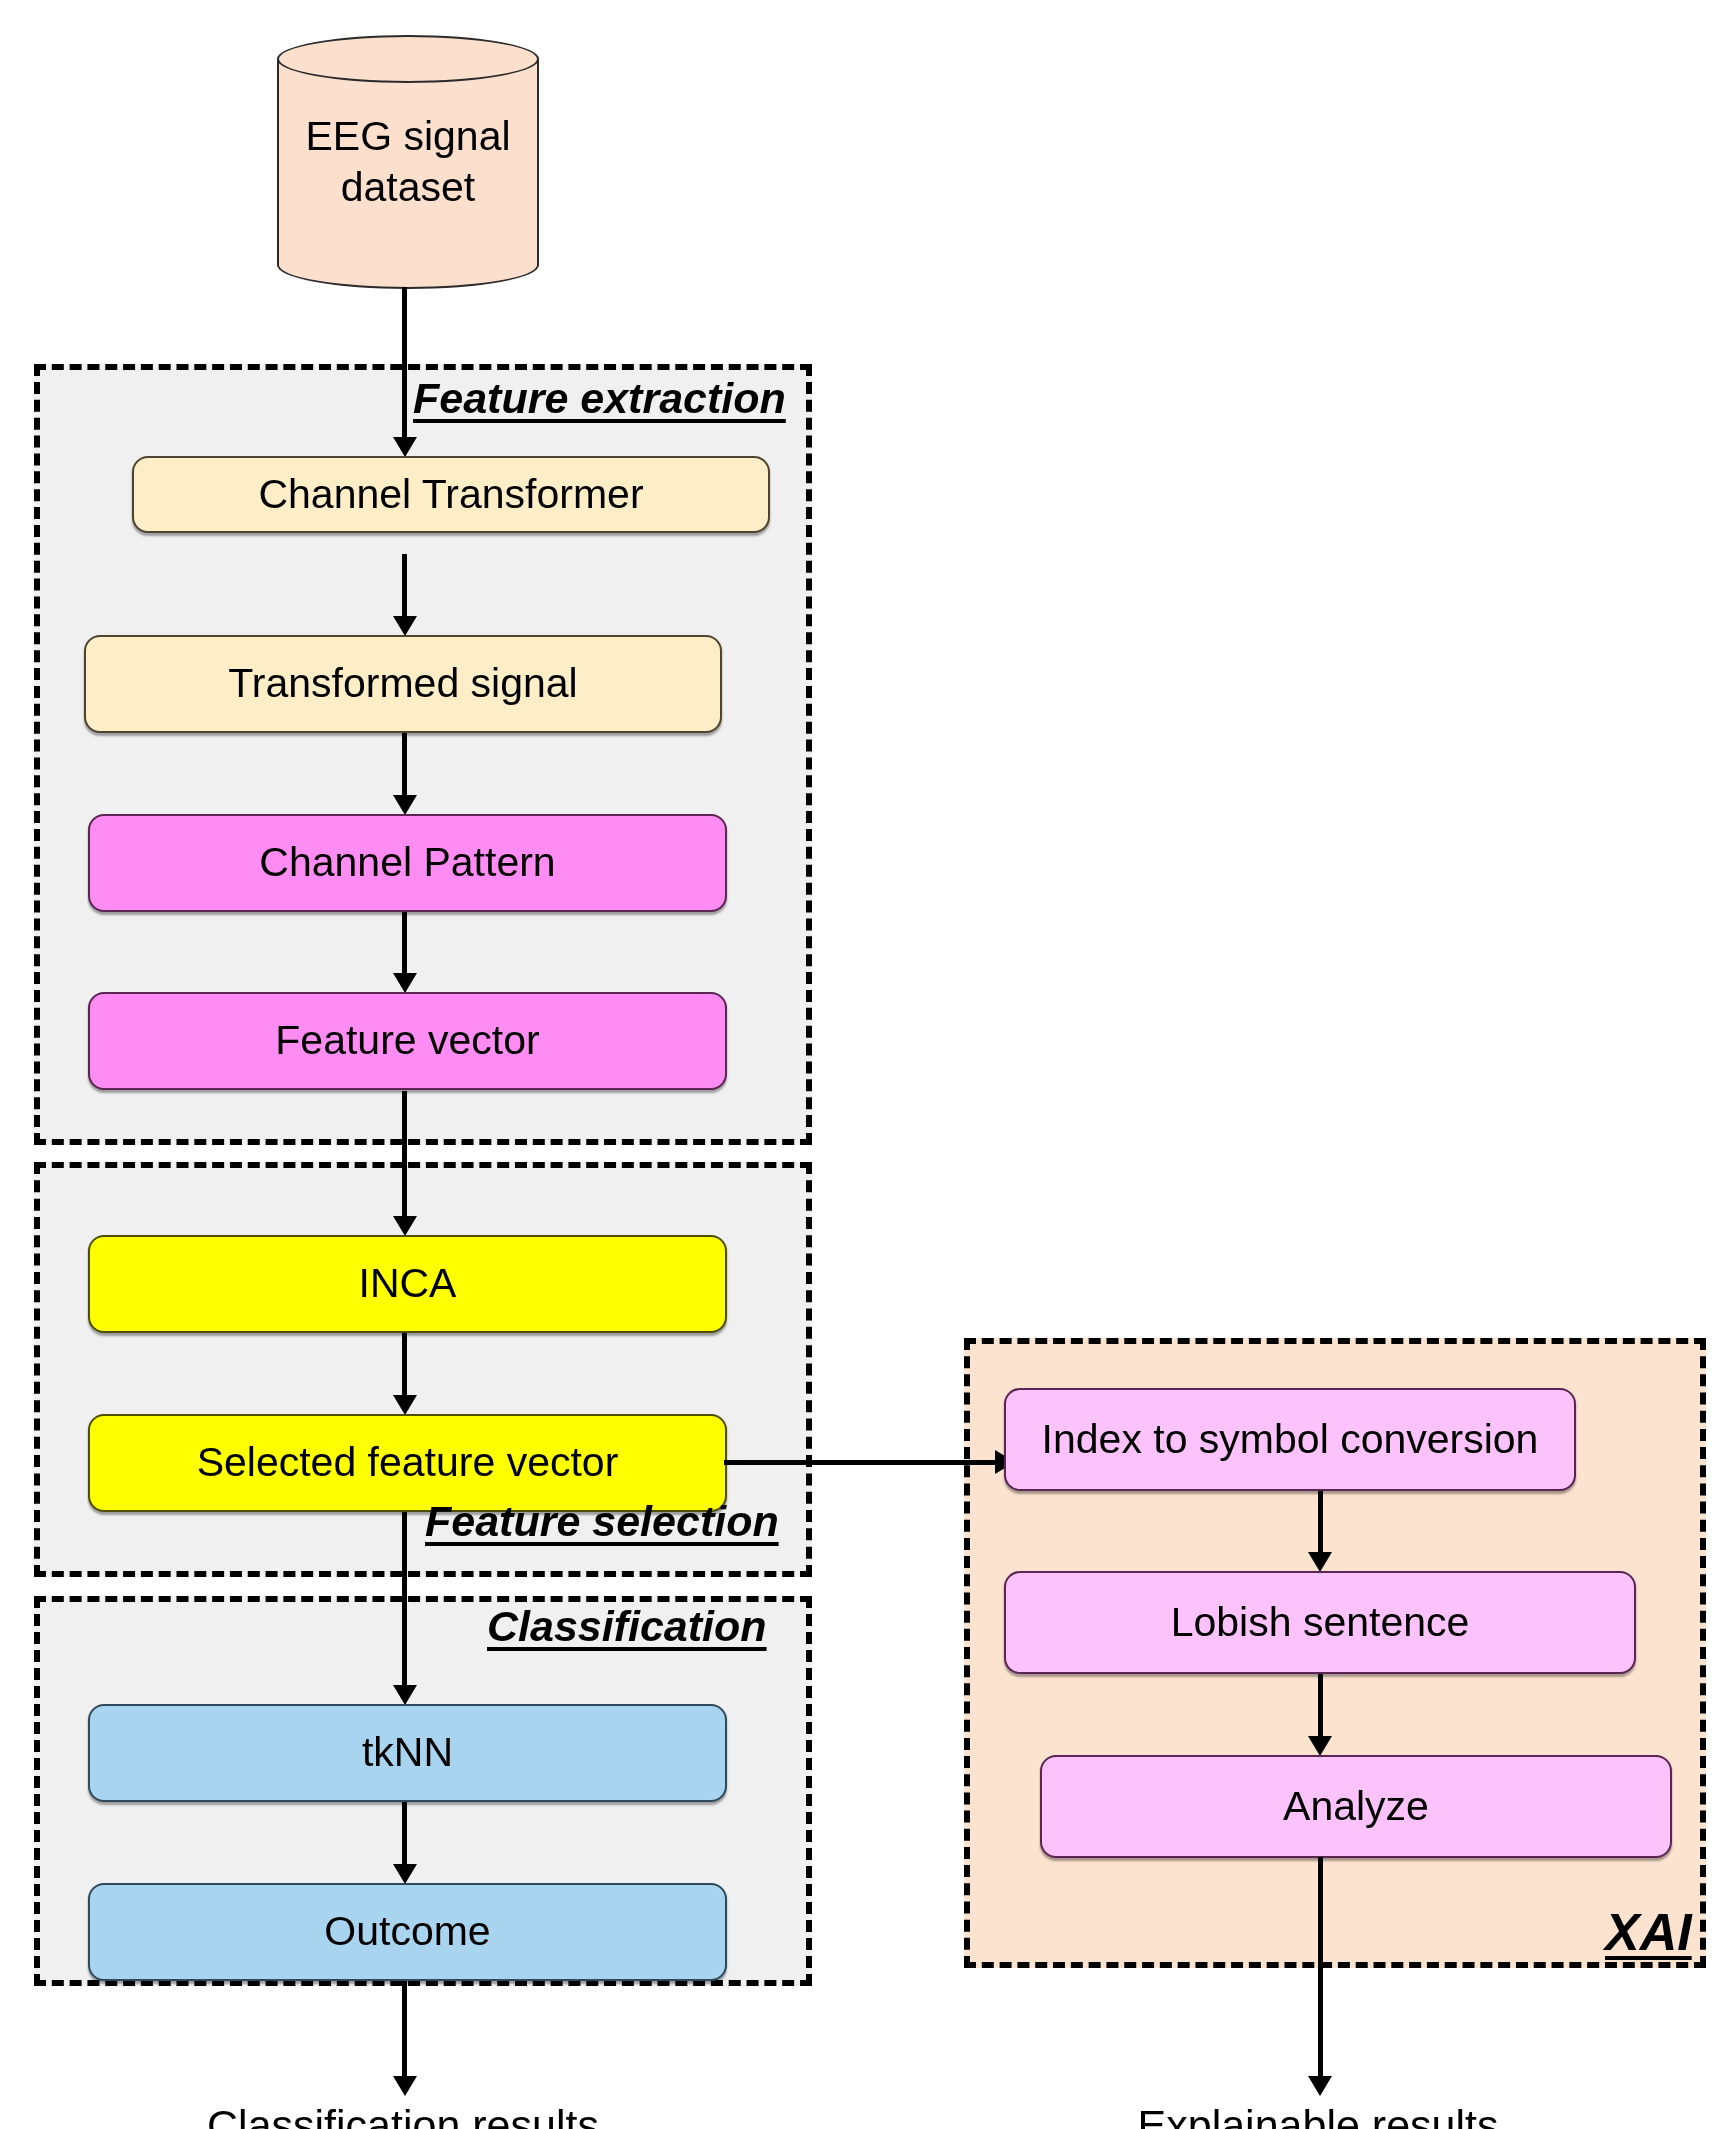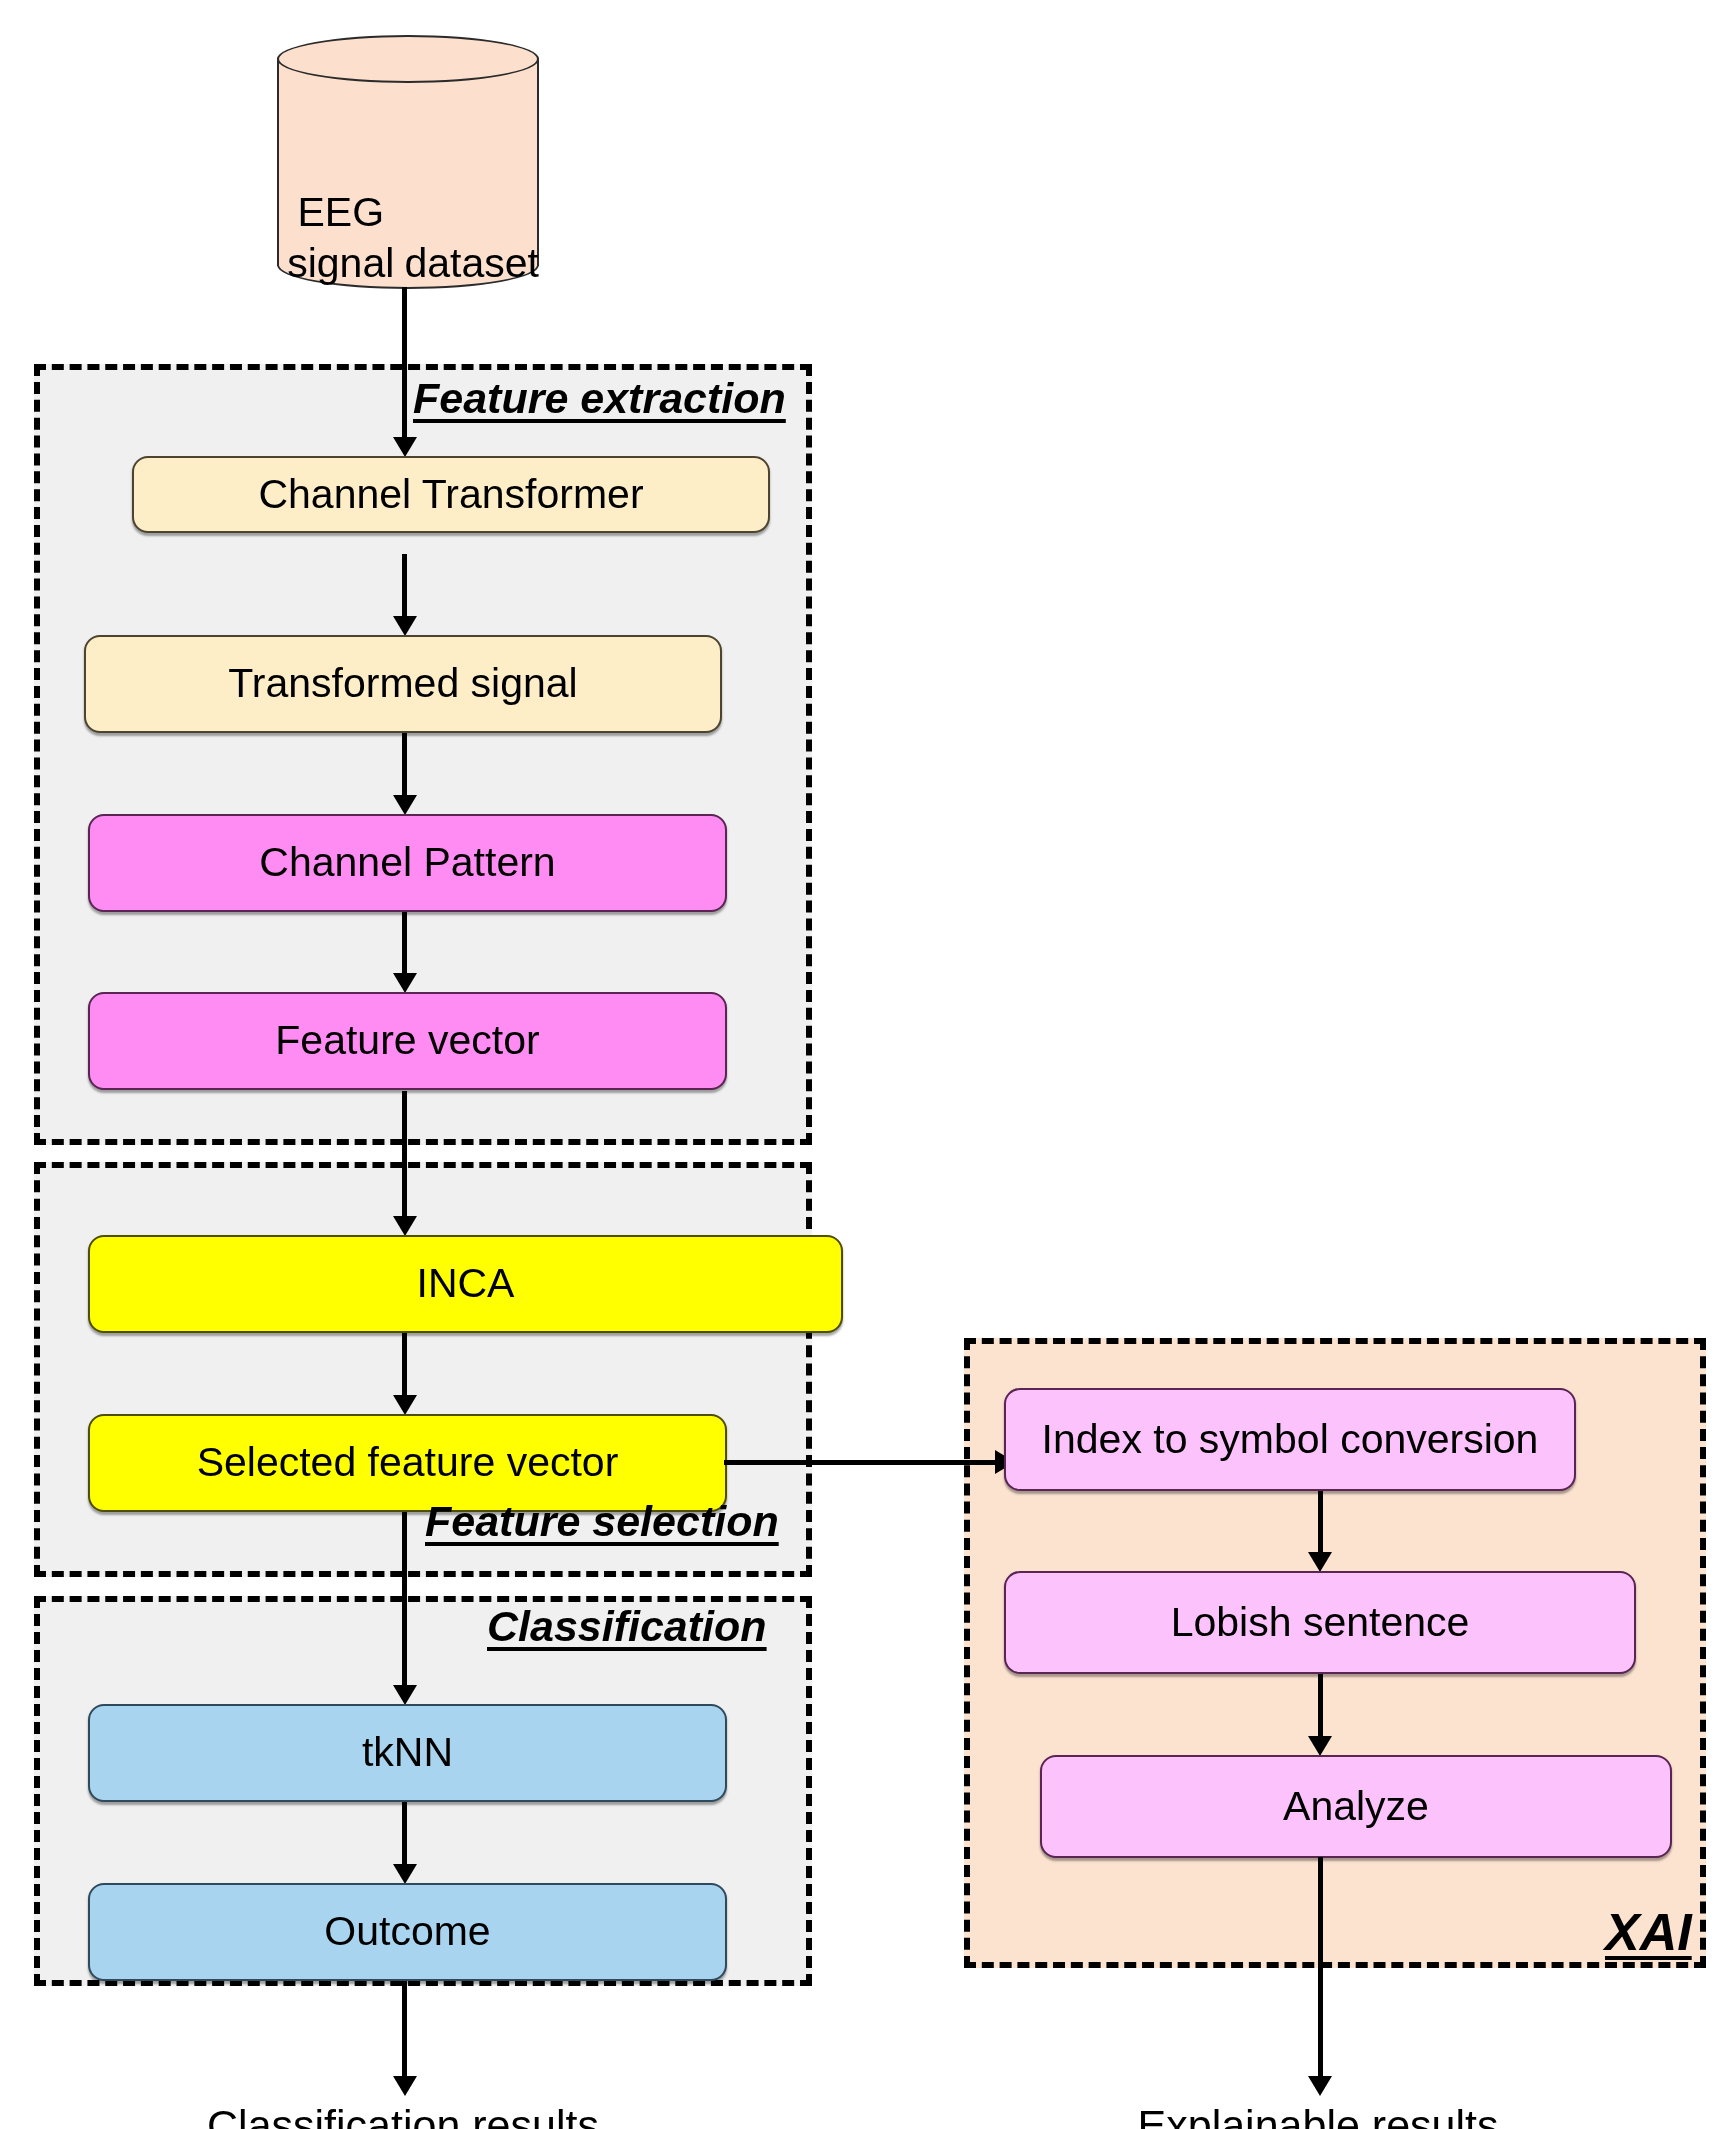--- a/index.html
+++ b/index.html
@@ -92,22 +92,22 @@
     height: 48px;
     background: #fce0cd;
     border: 2.2px solid #2b2b2b;
     border-radius: 50%;
     box-sizing: border-box;
   }
   .cyl-label {
     position: absolute;
     left: 0; right: 0; top: 0; bottom: 0;
     display: flex;
-    flex-direction: row;
-    align-items: flex-end;
+    flex-direction: column;
+    align-items: center;
     justify-content: center;
     font-size: 41px;
     line-height: 1.25;
     color: #000000;
     text-align: center;
     z-index: 3;
   }
 
   
   .vline {
@@ -189,21 +189,21 @@
   <div class="node magenta" style="left:88px; top:814px; width:639px; height:98px;">Channel Pattern</div>
 
   <div class="vline" style="left:402px; top:912px; height:64px;"></div>
   <div class="arrow-down" style="left:393px; top:973px;"></div>
 
   <div class="node magenta" style="left:88px; top:992px; width:639px; height:98px;">Feature vector</div>
 
   <div class="vline" style="left:402px; top:1091px; height:128px;"></div>
   <div class="arrow-down" style="left:393px; top:1216px;"></div>
 
-  <div class="node yellow" style="left:88px; top:1235px; width:755px; height:98px;text-align:right;">INCA</div>
+  <div class="node yellow" style="left:88px; top:1235px; width:639px; height:98px;text-align:right;">INCA</div>
 
   <div class="vline" style="left:402px; top:1333px; height:64px;"></div>
   <div class="arrow-down" style="left:393px; top:1395px;"></div>
 
   <div class="node yellow" style="left:88px; top:1414px; width:639px; height:98px;">Selected feature vector</div>
 
   <div class="section-title" style="left:425px; top:1500px; font-size:43px;">Feature selection</div>
 
   <div class="hline" style="left:724px; top:1460px; width:276px;"></div>
   <div class="arrow-right" style="left:995px; top:1450px;"></div>

